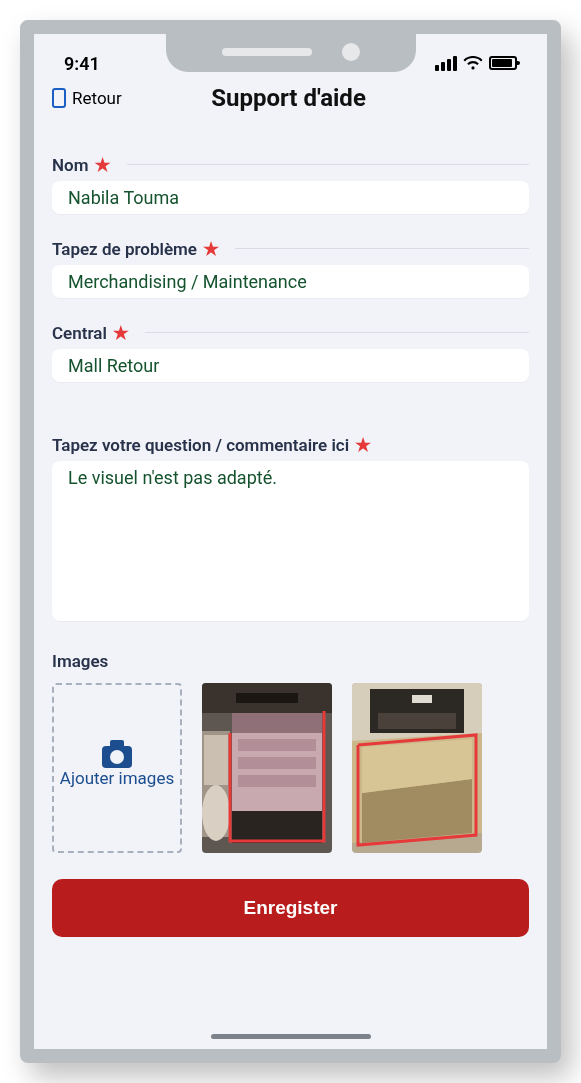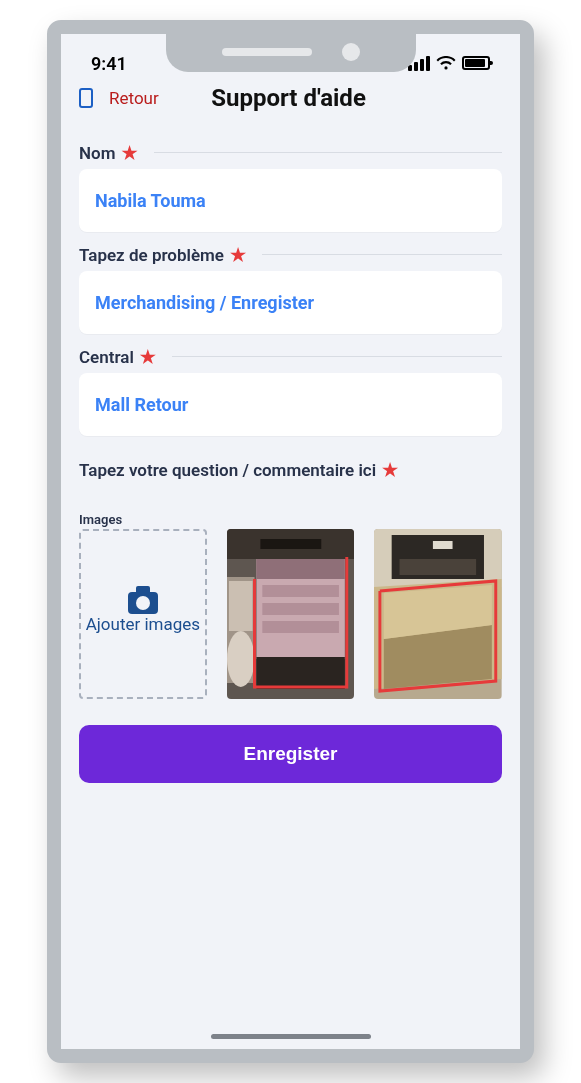--- a/index.html
+++ b/index.html
@@ -4,25 +4,25 @@
 <style>
   * { box-sizing: border-box; margin: 0; padding: 0; }
   body {
     background: #fff;
     font-family: -apple-system, BlinkMacSystemFont, "Segoe UI", Roboto, sans-serif;
     display: flex;
     justify-content: center;
     padding: 20px;
   }
   .device {
-    width: 487px;
+    width: 541px;
     height: 1043px;
     background: #fff;
     border: 14px solid #b9bec3;
-    border-radius: 14px;
+    border-radius: 8px;
     position: relative;
     box-shadow: 10px 14px 28px rgba(0,0,0,0.25);
     overflow: hidden;
   }
   .notch {
     position: absolute;
     top: -2px;
     left: 50%;
     transform: translateX(-50%);
     width: 250px;
@@ -66,22 +66,22 @@
   }
   .header {
     display:flex;
     align-items:center;
     padding: 6px 18px 14px 18px;
     position: relative;
   }
   .back {
     display:flex;
     align-items:center;
-    gap:16px;
-    color:#b91c1c;
+    gap:6px;
+    color:#000000;
     font-size:17px;
     cursor:pointer;
   }
   .back .icon-phone {
     width:14px; height:20px;
     border:2px solid #1c5fc4;
     border-radius:3px;
     position:relative;
   }
   .title {
@@ -91,21 +91,21 @@
     font-size:24px;
     font-weight:700;
     color:#111;
     pointer-events:none;
   }
   .content {
     flex:1;
     overflow:auto;
     padding: 8px 18px 20px 18px;
   }
-  .field { margin-top:12px; }
+  .field { margin-top:24px; }
   .label-row {
     display:flex;
     align-items:center;
     gap:6px;
     font-size:17px;
     font-weight:600;
     color:#28324a;
     padding-bottom:6px;
   }
   .label-row.with-side-rule {
@@ -117,34 +117,33 @@
     height:1px;
     background:#d8dce3;
     margin-left:10px;
   }
   .req { color:#e63a3a; font-size:18px; }
   .input, .select, .textarea {
     width:100%;
     background:#fff;
     border:none;
     border-radius:8px;
-    padding:21px 16px;
+    padding:6px 16px;
     font-size:18px;
-    color:#3b82f6;
+    color:#14532d;
     font-family:inherit;
     box-shadow: 0 1px 0 rgba(0,0,0,0.03);
-    font-weight: bold;
   }
   .textarea { height:160px; resize:none; }
   .images-label {
-    font-size:13px;
+    font-size:17px;
     font-weight:600;
     color:#28324a;
     margin-top:26px;
-    margin-bottom:2px;
+    margin-bottom:12px;
   }
   .images-row {
     display:flex;
     gap:20px;
   }
   .add-tile {
     width:130px;
     height:170px;
     border:2px dashed #a8b0bd;
     border-radius:4px;
@@ -187,21 +186,21 @@
     width:130px;
     height:170px;
     border-radius:4px;
     position:relative;
     overflow:hidden;
   }
   .thumb svg { width:100%; height:100%; display:block; }
   .save-btn {
     margin-top:26px;
     width:100%;
-    background:#6d28d9;
+    background:#b91c1c;
     color:#fff;
     border:none;
     border-radius:10px;
     padding:18px;
     font-size:19px;
     font-weight:700;
     cursor:pointer;
   }
   .home-indicator {
     position:absolute;
@@ -264,36 +263,37 @@
           <span class="req">★</span>
         </div>
         <input class="input" value="Nabila Touma" style="">
       </div>
 
       <div class="field">
         <div class="label-row with-side-rule">
           <span>Tapez de problème</span>
           <span class="req">★</span>
         </div>
-        <div class="select">Merchandising / Enregister</div>
+        <div class="select">Merchandising / Maintenance</div>
       </div>
 
       <div class="field">
         <div class="label-row with-side-rule">
           <span>Central</span>
           <span class="req">★</span>
         </div>
         <div class="select">Mall Retour</div>
       </div>
 
-      <div class="field" style="margin-top:23px">
+      <div class="field" style="margin-top:52px">
         <div class="label-row">
           <span>Tapez votre question / commentaire ici</span>
           <span class="req">★</span>
         </div>
+        <textarea class="textarea" style="">Le visuel n'est pas adapté.</textarea>
       </div>
 
       <div class="images-label">Images</div>
       <div class="images-row">
         <div class="add-tile">
           <div class="cam"></div>
           <div class="cap">Ajouter images</div>
         </div>
         <div class="thumb">
           <svg viewBox="0 0 130 170" preserveAspectRatio="none">

